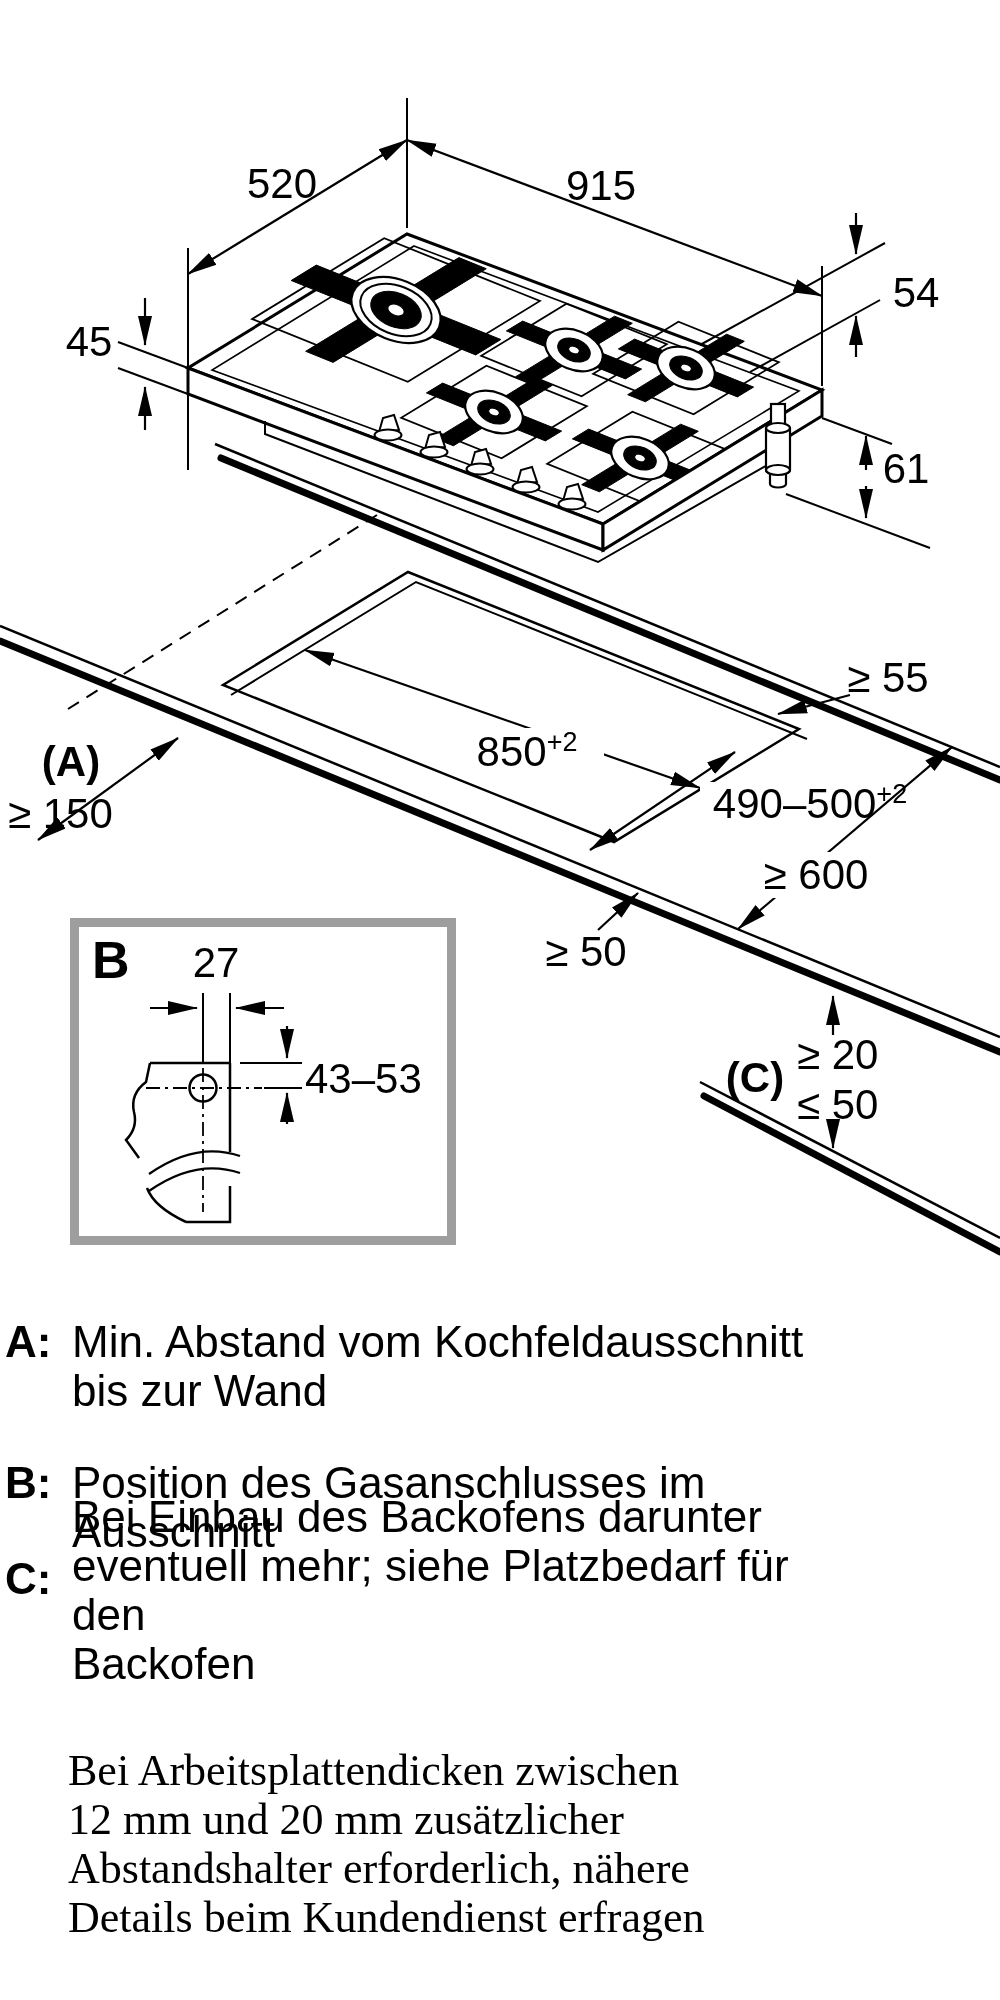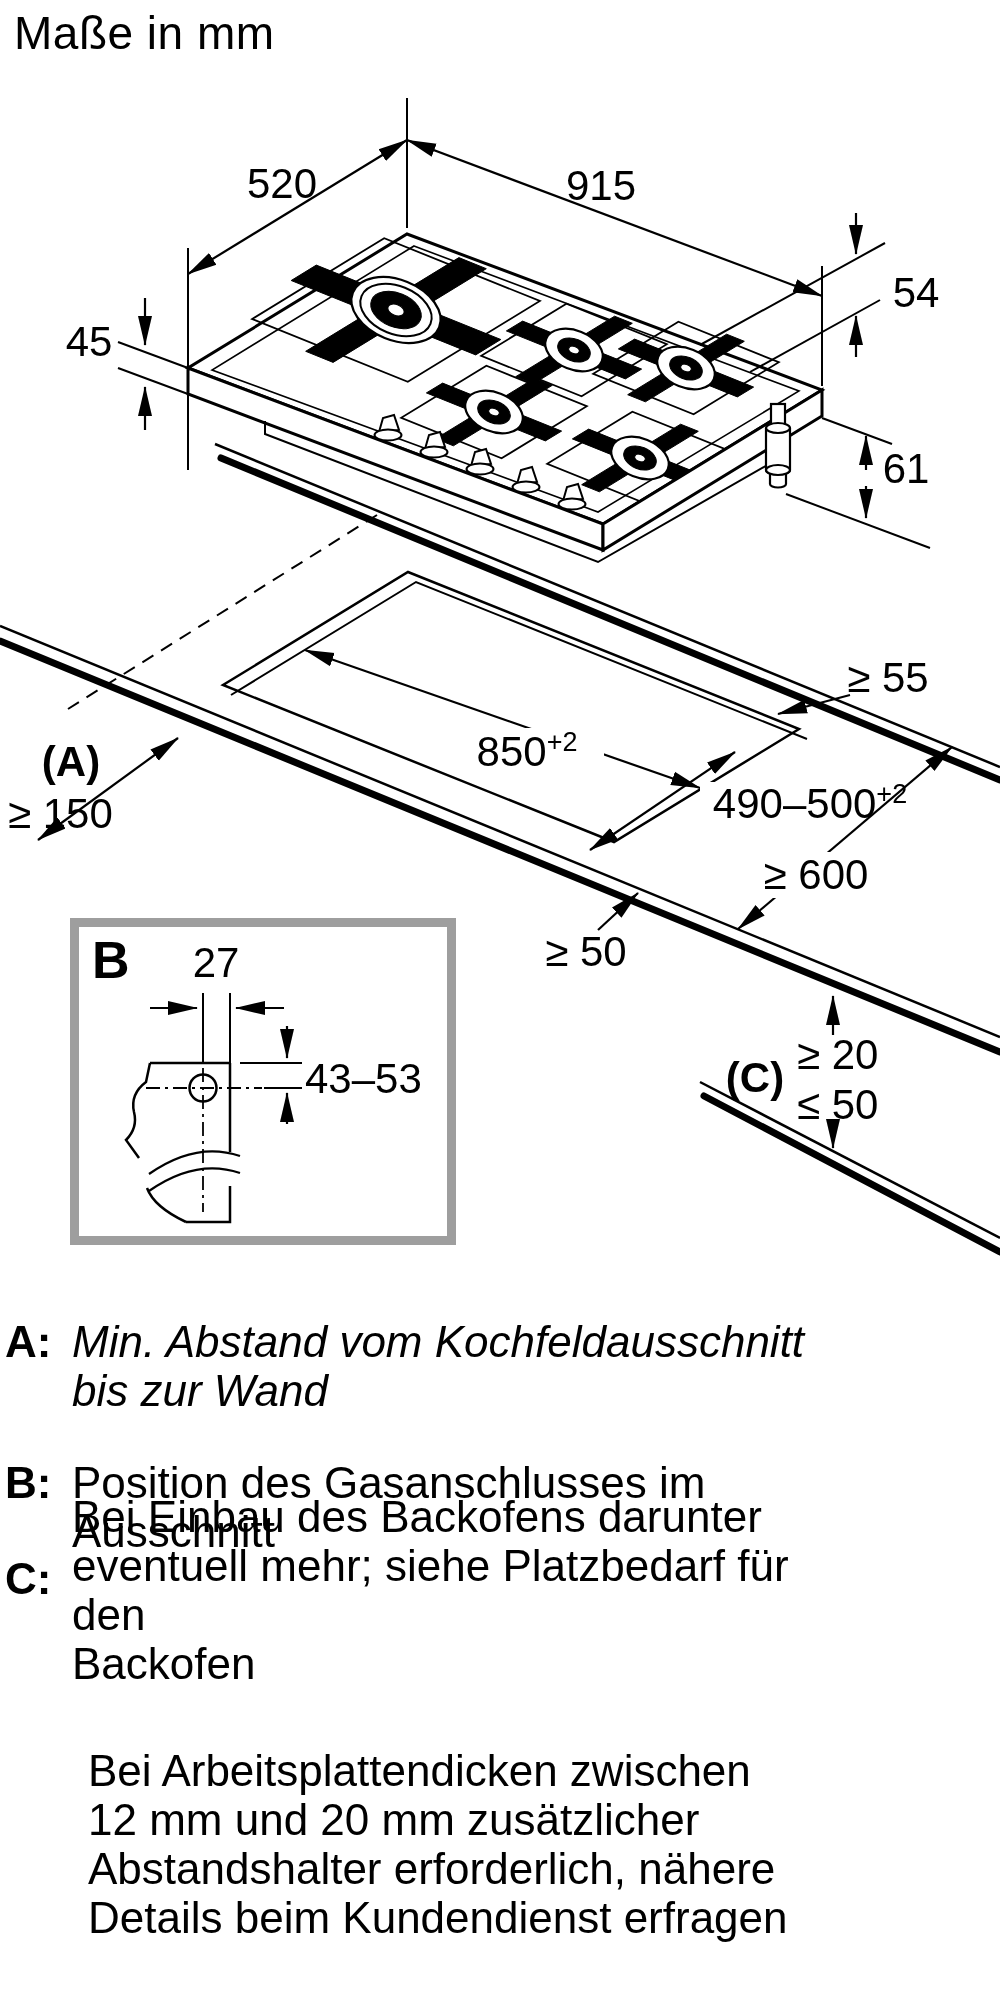--- a/index.html
+++ b/index.html
@@ -20,21 +20,20 @@
   .dash{stroke-dasharray:13 9;}
   .cdash{stroke-dasharray:14 5 3 5;stroke-width:1.8;}
   .legend-item{position:absolute;font-size:44px;line-height:49px;white-space:pre-line;}
   .legend-key{position:absolute;left:5px;font-size:44px;font-weight:bold;line-height:49px;}
 </style>
 </head>
 <body>
 
 <div id="stage">
 
-  <div class="page-title">Maße in mm</div>
 
   <svg width="1000" height="1270" viewBox="0 0 1000 1270" style="position:absolute;left:0;top:0;">
     <defs>
       <marker id="ah" viewBox="0 0 30 16" refX="29" refY="8" markerWidth="30" markerHeight="16" markerUnits="userSpaceOnUse" orient="auto-start-reverse">
         <path d="M0,1 L30,8 L0,15 Z" fill="#000"></path>
       </marker>
     </defs>
 
     <g>
       <path class="ln3 whitefill" d="M407,234 L822,390 L603,524 L188,368 Z"></path>
@@ -217,29 +216,29 @@
 
       <path class="ln" d="M240,1063 L302,1063"></path>
       <path class="ln" d="M264,1088 L302,1088"></path>
       <path class="dim" marker-end="url(#ah)" d="M287,1026 L287,1058"></path>
       <path class="dim" marker-end="url(#ah)" d="M287,1124 L287,1093"></path>
       <text class="t42 as" x="305" y="1093">43–53</text>
     </g>
   </svg>
 
   <div class="legend-key" style="top:1317px;">A:</div>
-  <div class="legend-item" style="left:72px;top:1317px;width:760px;font-style:italic;">Min. Abstand vom Kochfeldausschnitt
+  <div class="legend-item" style="left:72px;top:1317px;width:760px;">Min. Abstand vom Kochfeldausschnitt
 bis zur Wand</div>
 
   <div class="legend-key" style="top:1458px;">B:</div>
   <div class="legend-item" style="left:72px;top:1458px;width:760px;">Position des Gasanschlusses im
 Ausschnitt</div>
 
   <div class="legend-key" style="top:1554px;">C:</div>
   <div class="legend-item" style="left:72px;top:1492px;width:780px;">Bei Einbau des Backofens darunter
 eventuell mehr; siehe Platzbedarf für den
 Backofen</div>
 
-  <div class="legend-item" style="left:88px;top:1746px;width:800px;">Bei Arbeitsplattendicken zwischen
+  <div class="legend-item" style="left:68px;top:1746px;width:800px;font-family:Liberation Serif, serif;">Bei Arbeitsplattendicken zwischen
 12 mm und 20 mm zusätzlicher
 Abstandshalter erforderlich, nähere
 Details beim Kundendienst erfragen</div>
 </div>
 
 </body></html>

